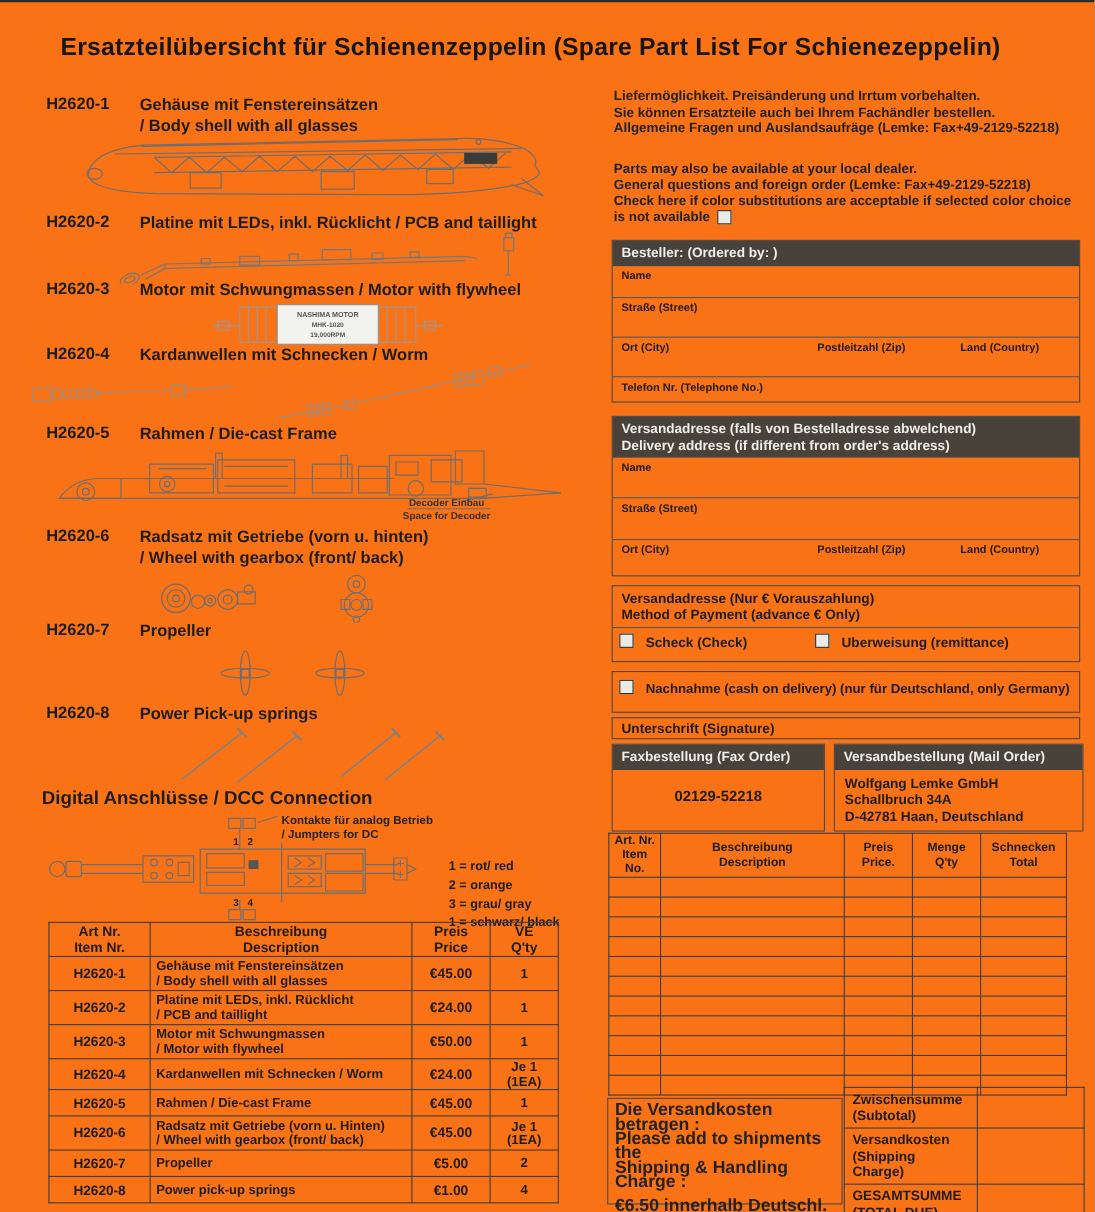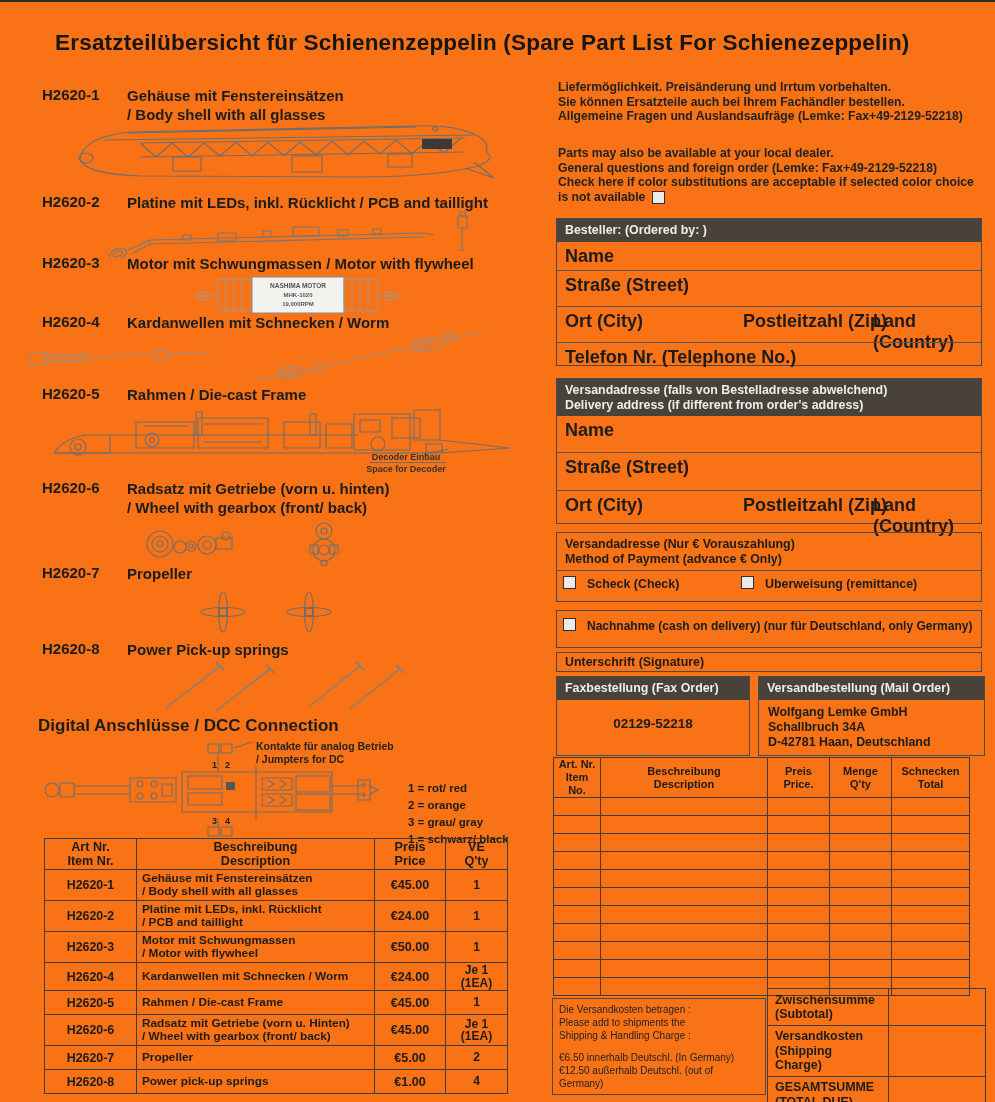--- a/index.html
+++ b/index.html
@@ -19,21 +19,21 @@
   .illus{position:absolute;}
   .illus svg{display:block;}
   line,path,polyline,rect,circle,ellipse{vector-effect:non-scaling-stroke;}
 
   
   .cb{display:inline-block;width:13px;height:13px;border:1.7px solid #2e2e2e;background:#eaebe6;vertical-align:middle;}
 
   
   .fbox{position:absolute;border:1.6px solid #4a4a4a;background:transparent;}
   .darkbar{background:#48423a;color:#efeeea;font-weight:700;font-size:12.4px;line-height:14.5px;padding:4px 8px;}
-  .frow{position:relative;font-weight:700;font-size:18px;padding:4px 8px;border-top:1.4px solid #565656;}
+  .frow{position:relative;font-weight:700;font-size:10px;padding:4px 8px;border-top:1.4px solid #565656;}
   .frow.first{border-top:none;}
 
   
   .ptable{position:absolute;left:44px;top:838px;width:463px;border-collapse:collapse;table-layout:fixed;}
   .ptable th,.ptable td{border:1.6px solid #3d3d3d;padding:1px 5px;font-weight:700;}
   .ptable th{font-size:12.6px;line-height:14px;text-align:center;}
   .pt-id{font-size:12.4px;text-align:center;}
   .pt-desc{font-size:11.8px;line-height:13.5px;text-align:left;}
   .pt-price{font-size:12.6px;text-align:center;}
   .pt-qty{font-size:12px;line-height:12.5px;text-align:center;}
@@ -42,21 +42,21 @@
   .otable{position:absolute;left:553px;top:757px;width:416px;border-collapse:collapse;table-layout:fixed;}
   .otable th,.otable td{border:1.5px solid #3d3d3d;padding:0 3px;font-weight:700;}
   .otable th{font-size:11px;line-height:13px;text-align:center;}
   .otable td{height:18px;}
 
   
   .totals{position:absolute;left:767px;top:988px;width:218px;border-collapse:collapse;table-layout:fixed;}
   .totals td{border:1.6px solid #3d3d3d;font-weight:700;font-size:12.4px;line-height:14.5px;padding:3px 7px;height:37px;vertical-align:middle;}
 
   .ship-box{position:absolute;left:552px;top:998px;width:214px;height:97px;border:1.4px solid #4a4a4a;
-    padding:4px 6px;font-weight:400;font-size:10px;line-height:13px;color:#222;}
+    padding:4px 6px;font-weight:700;font-size:16px;line-height:13px;color:#222;}
 
   .legend-line{font-weight:700;font-size:11.5px;line-height:17px;}
   .small-note{font-weight:700;font-size:10.5px;line-height:12.5px;color:#222;}
 </style>
 </head>
 <body>
 
 <div class="page">
   <div class="scan-top"></div>
 

